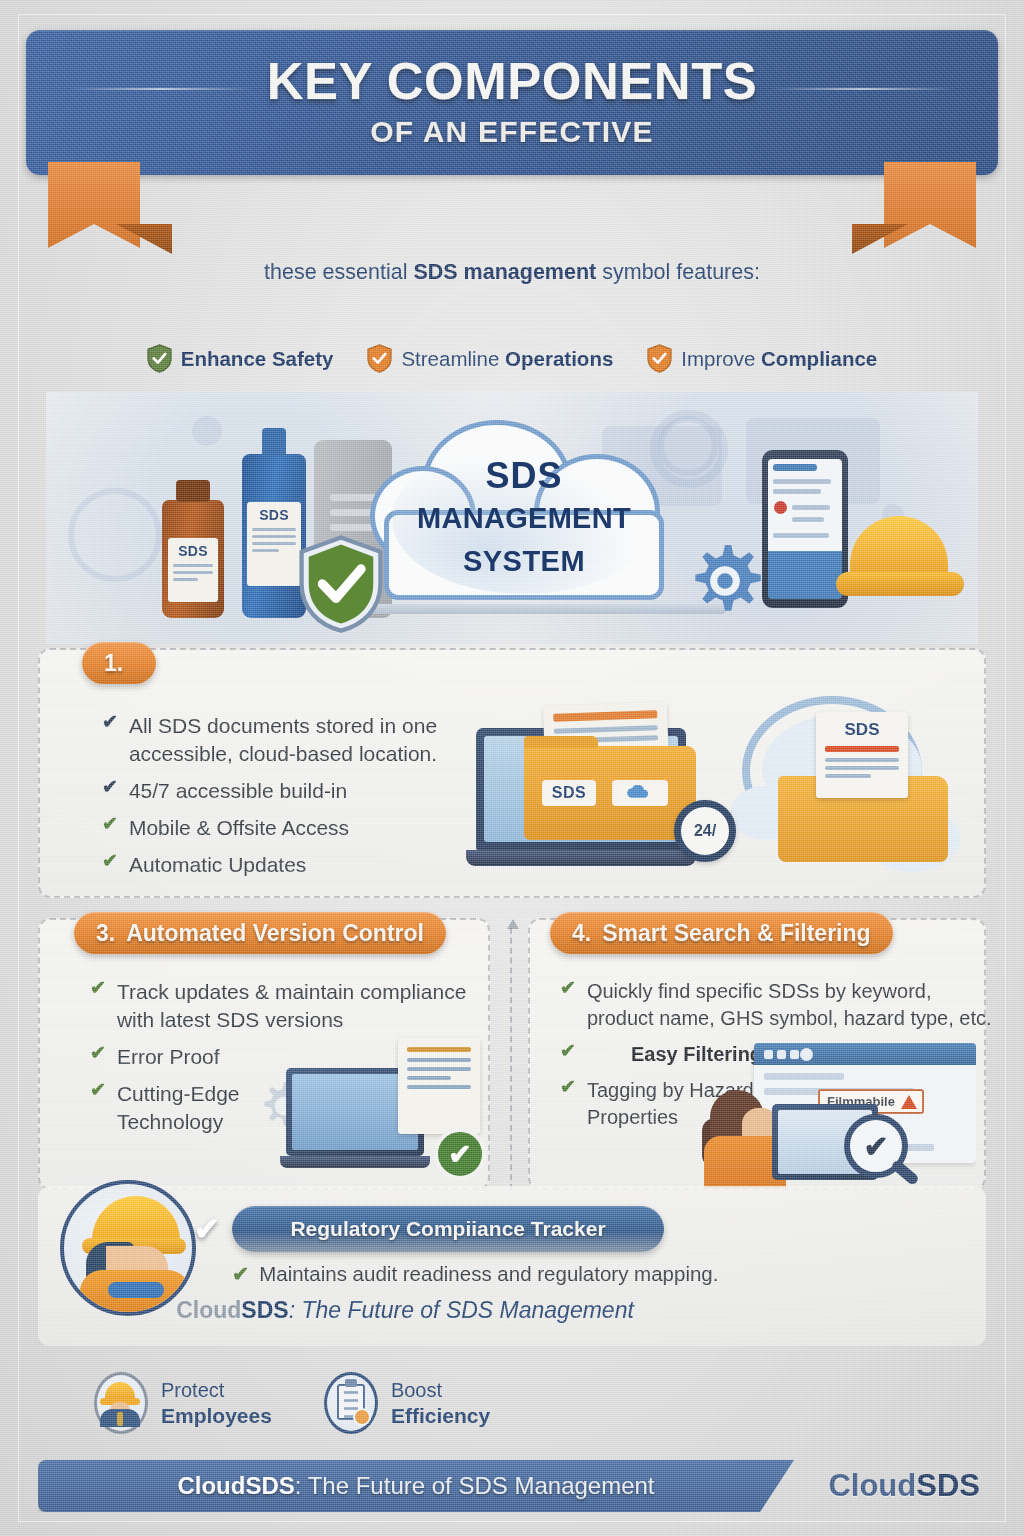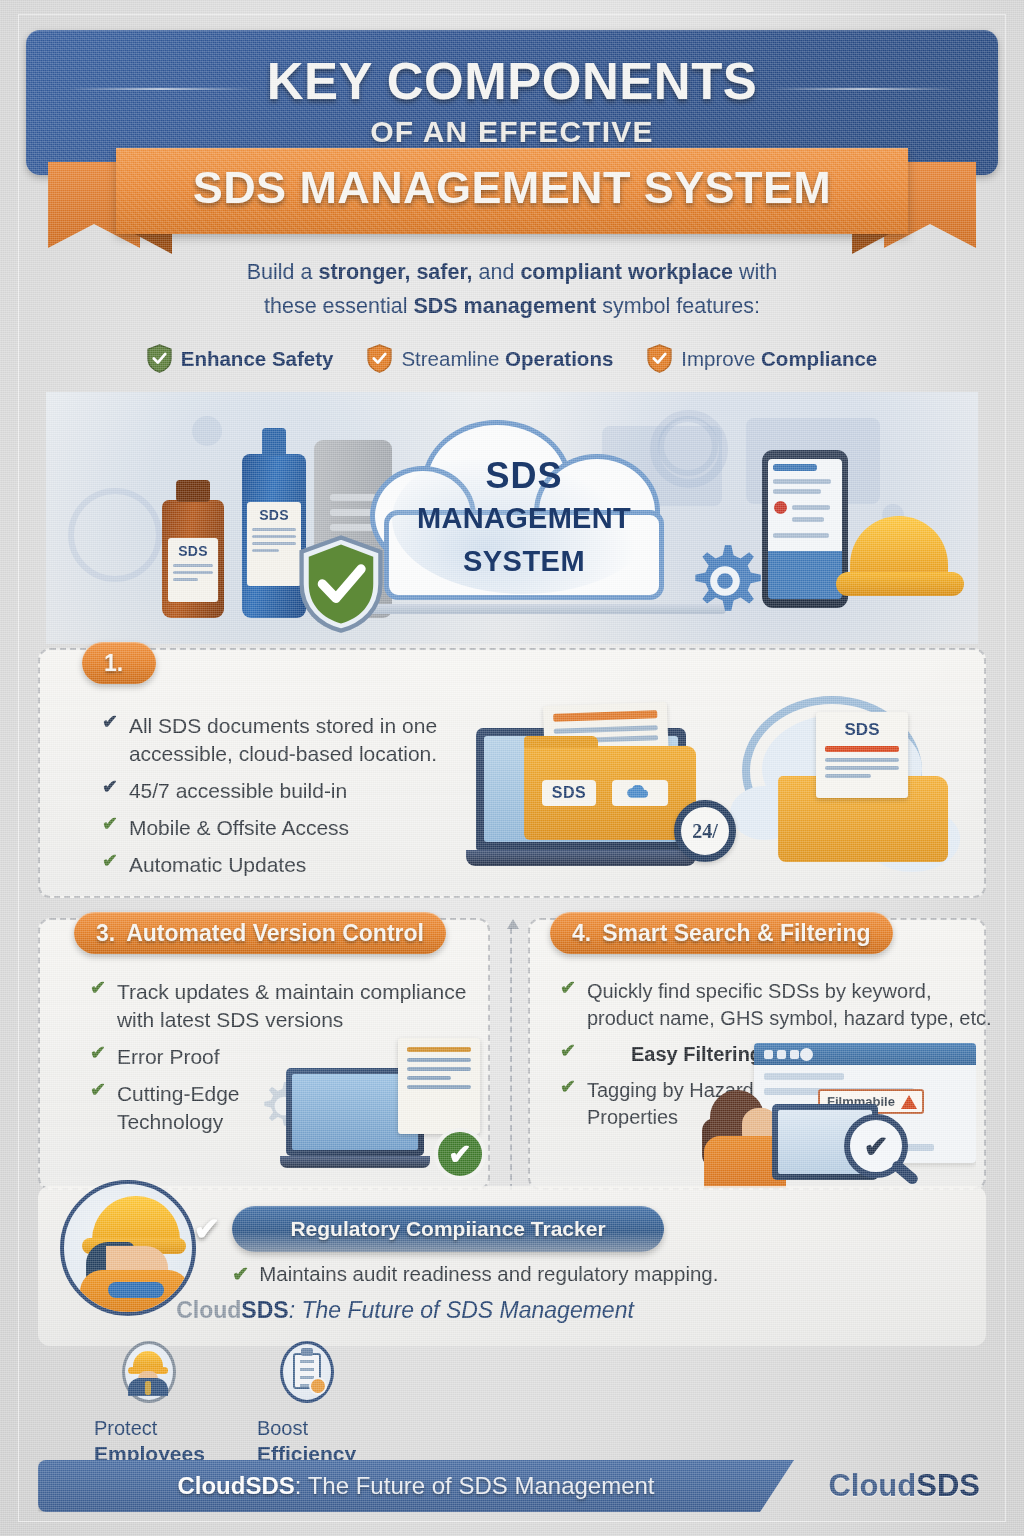--- a/index.html
+++ b/index.html
@@ -303,23 +303,22 @@
     box-shadow: 0 2px 4px rgba(0,0,0,.18);
   }
   .doc-stack .hd { height: 8px; margin: 8px 10px 7px; background:#e07a2c; border-radius:2px; }
   .doc-stack .ln { height: 5px; margin: 0 10px 5px; background:#9fb5cb; border-radius:2px; }
 
   .badge247 {
     position:absolute; left: 216px; top: 116px; width: 62px; height: 62px;
     border-radius: 50%; background:#f7f7f5;
     border: 7px solid #243c5e;
     display:flex; align-items:center; justify-content:center;
-    font-size: 20px; font-weight: 700; color:#223a5c;
+    font-size: 16px; font-weight: 700; color:#223a5c;
     box-shadow: 0 2px 5px rgba(0,0,0,.2);
-    font-family: Liberation Serif, serif;
   }
   .cloud2 {
     position:absolute; right: 4px; top: 6px; width: 250px; height: 196px;
   }
   .cloud2 .puff { position:absolute; background:#e3ecf5; border-radius:50%; }
   .cloud2 .ring { position:absolute; border: 8px solid #a7c4df; border-radius: 50%; background:none; }
   .folder2 {
     position:absolute; left: 54px; top: 86px; width: 170px; height: 86px;
     background: linear-gradient(180deg,#f5b23b,#e0951e); border-radius: 5px 12px 8px 8px;
   }
@@ -456,21 +455,21 @@
   }
   .tagline .c1 { color:#8b96a3; font-weight:700; }
   .tagline .c2 { color:#1f3a66; font-weight:700; }
   .tagline .c3 { font-style: italic; color:#22416f; }
 
   
   .benefits {
     position:absolute; left: 94px; top: 1364px; width: 836px; height: 78px;
     display:flex; align-items:center; gap: 52px;
   }
-  .ben { display:flex; align-items:center; gap: 13px; flex-direction: column; }
+  .ben { display:flex; align-items:center; gap: 13px; }
   .ben .ic {
     width: 54px; height: 62px; flex:none; position:relative;
   }
   .ben .tx { line-height: 25px; color:#22416f; }
   .ben .tx .a { font-size: 20px; }
   .ben .tx .b { font-size: 21px; font-weight: 700; }
 
   .ic-oval {
     position:absolute; inset:0; border-radius: 50%;
     background: radial-gradient(circle at 42% 35%, #eef2f7, #dde5ee);
@@ -518,29 +517,23 @@
     <div class="hdr-rule r"></div>
     <div class="title-main">KEY COMPONENTS</div>
     <div class="title-sub">OF AN EFFECTIVE</div>
   </div>
 
   <div class="ribbon-wrap">
     <div class="rib-tail l"></div>
     <div class="rib-tail r"></div>
     <div class="rib-fold l"></div>
     <div class="rib-fold r"></div>
-    <div class="rib-band">
-      <div class="rib-text">SDS MANAGEMENT SYSTEM</div>
-    </div>
   </div>
 
   <div class="intro">
-    <div>
-      <span>Build a </span><b>stronger, safer,</b><span> and </span><b>compliant workplace</b><span> with</span>
-    </div>
     <div>
       <span>these essential </span><b>SDS management</b><span> symbol features:</span>
     </div>
   </div>
 
   <div class="badges">
     <div class="badge">
       <span class="shield">
         <svg viewBox="0 0 24 28" width="25" height="29">
             <path d="M12 1 L23 5 V14 C23 21 18 25.5 12 27 C6 25.5 1 21 1 14 V5 Z" fill="#5a7c39" stroke="#3f5a26" stroke-width="1.4"></path>

